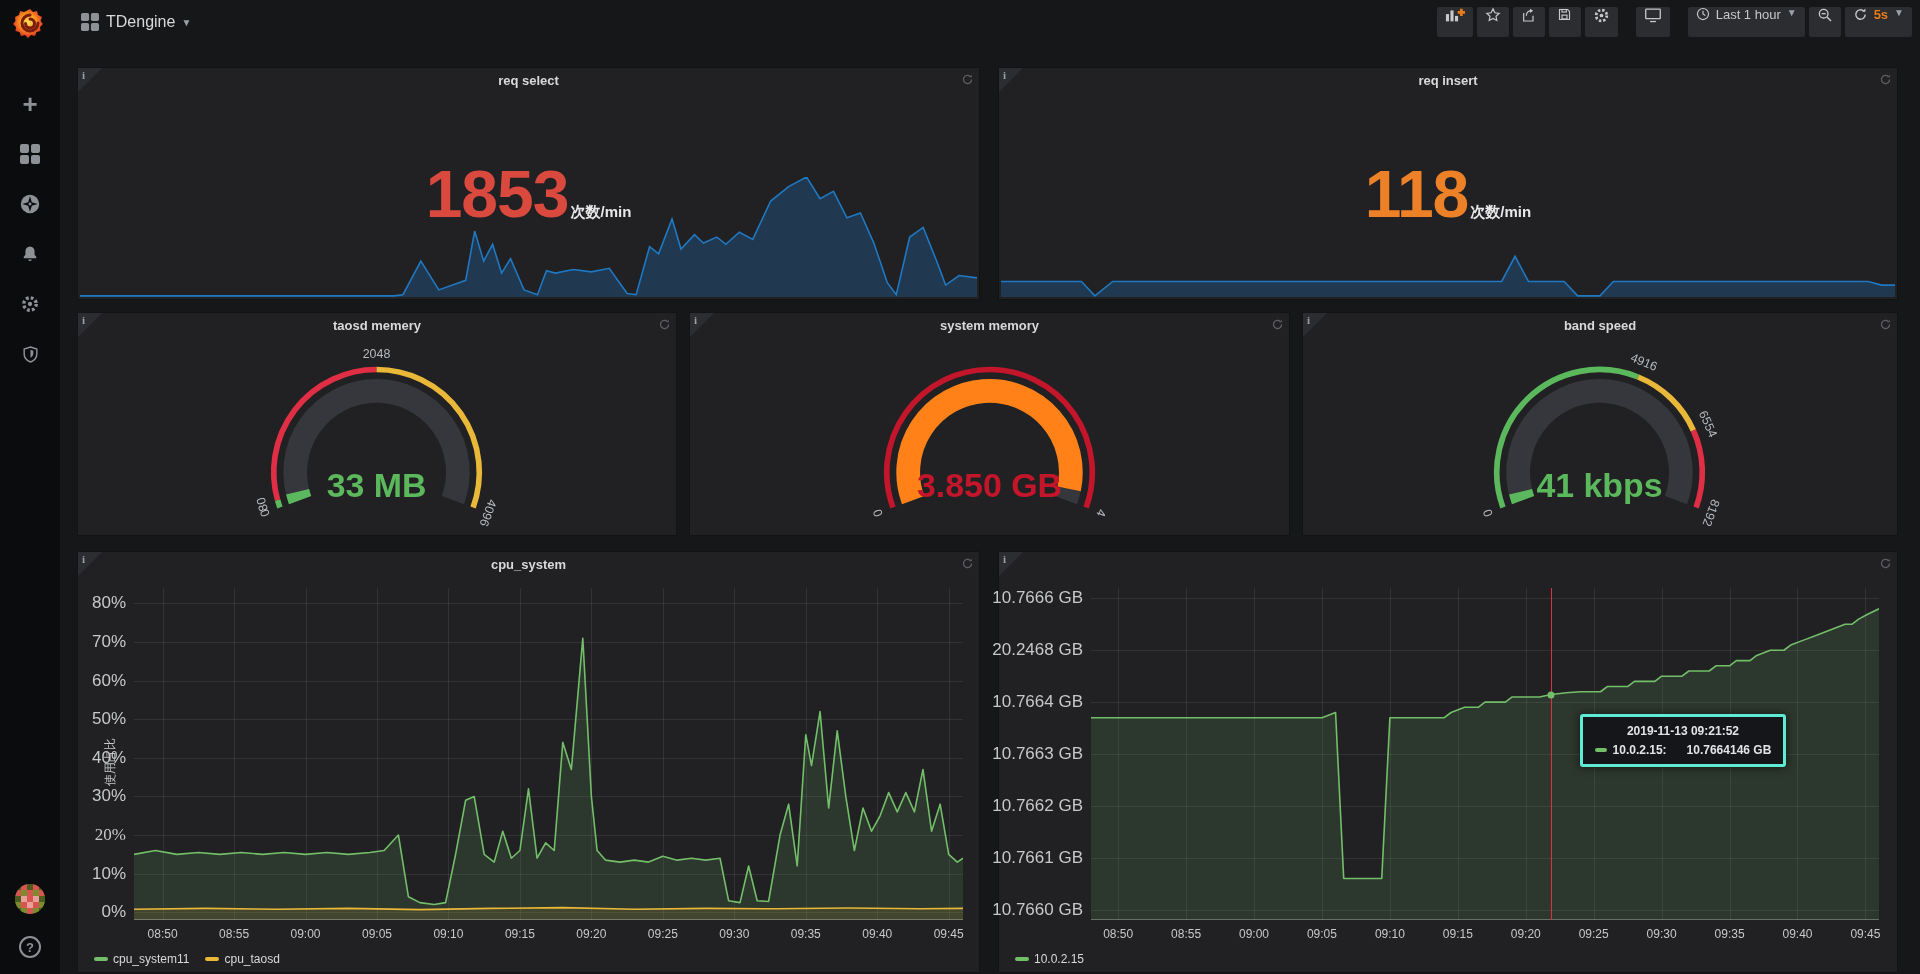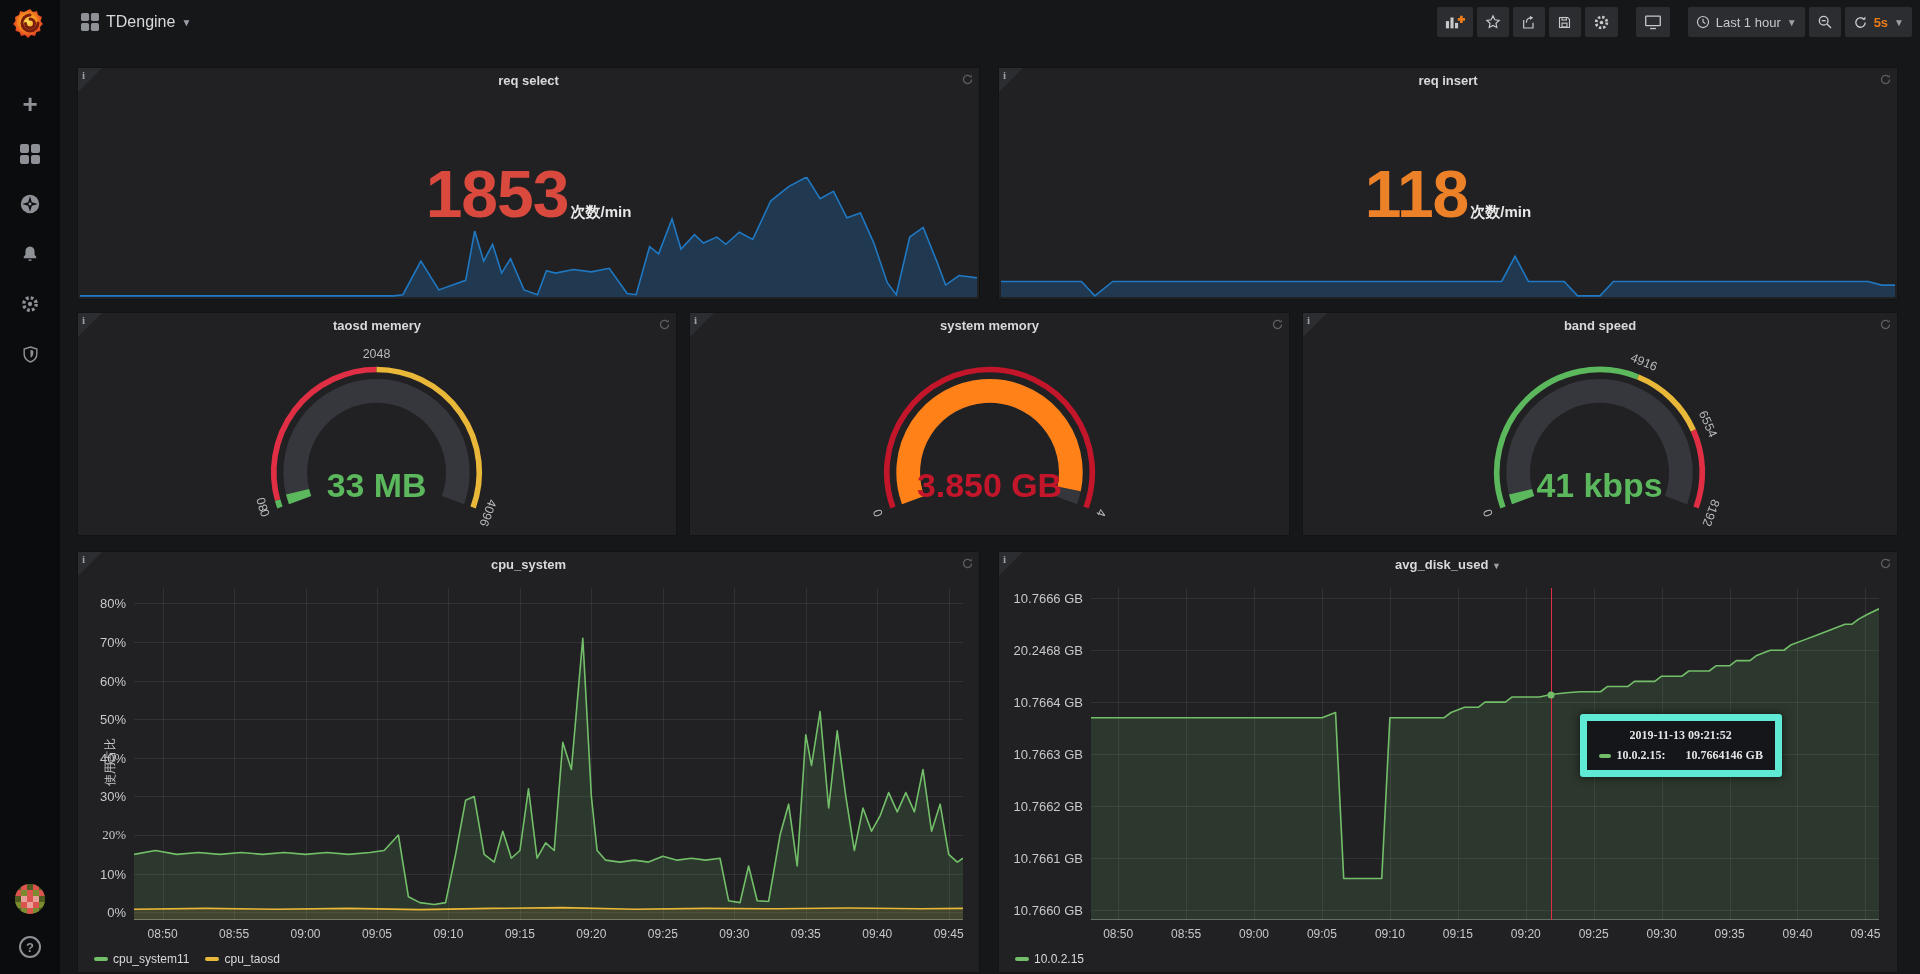--- a/index.html
+++ b/index.html
@@ -23,21 +23,21 @@
     color:#8e9196; font-size:13px; font-weight:bold; display:flex; align-items:center; justify-content:center; cursor:pointer; }
 
   
   .navbar { position:absolute; left:60px; top:0; width:1860px; height:44px; background:#161719;
     display:flex; align-items:center; padding:0 8px 0 20px; z-index:20; }
   .nav-left { display:flex; align-items:center; gap:6px; cursor:pointer; }
   .nav-title { font-size:16px; color:#d8d9da; }
   .caret { color:#9aa0a6; font-size:10px; }
   .nav-right { margin-left:auto; display:flex; align-items:center; gap:4px; }
   .nav-btn { height:30px; min-width:32px; padding:0 8px; background:#2b2d31; border-radius:2px;
-    display:flex; align-items:center; justify-content:center; gap:6px; color:#c7c8c9;
+    display:flex; align-items:flex-start; justify-content:center; gap:6px; color:#c7c8c9;
     font-size:13px; cursor:pointer; }
   .nav-btn svg { display:block; }
   .nav-gap { width:10px; }
   .refresh-val { color:#eb7b18; font-weight:bold; }
 
   
   .main { position:absolute; left:60px; top:44px; width:1860px; height:930px; }
   .panel { position:absolute; background:#212124; border:1px solid #121316; }
   .panel-title-row { position:absolute; top:5px; left:0; right:0; text-align:center; font-size:13px;
     font-weight:bold; color:#d8d9da; cursor:pointer; z-index:5; }
@@ -60,33 +60,33 @@
   .gauge-wrap svg { height:100%; }
 
   
   .plot { position:absolute; top:36px; bottom:52px; cursor:crosshair; }
   .plot--cpu  { left:56px; right:16px; }
   .plot--disk { left:92px; right:18px; }
   .plot svg.series { position:absolute; inset:0; width:100%; height:100%; z-index:2; }
   .grid-h { position:absolute; left:0; right:0; height:1px; background:rgba(255,255,255,.08); }
   .grid-v { position:absolute; top:0; bottom:0; width:1px; background:rgba(255,255,255,.08); }
   .axis-baseline { position:absolute; left:0; right:0; bottom:0; height:1px; background:rgba(255,255,255,.28); z-index:3; }
-  .ytick { position:absolute; right:calc(100% + 8px); transform:translateY(-50%); font-size:13px;
+  .ytick { position:absolute; right:calc(100% + 8px); transform:translateY(-50%); font-size:17px;
     color:#c7c8c9; white-space:nowrap; }
   .xtick { position:absolute; top:calc(100% + 7px); transform:translateX(-50%); font-size:12px; color:#c7c8c9; }
   .yaxis-unit { position:absolute; left:8px; top:50%; transform:translate(-0%,-50%) rotate(-90deg);
     transform-origin:center; font-size:12px; color:#c7c8c9; z-index:4; }
   .legend { position:absolute; left:16px; bottom:6px; display:flex; gap:16px; z-index:5; }
   .legend-item { display:flex; align-items:center; gap:5px; font-size:12px; color:#d8d9da; cursor:pointer; }
   .legend-dash { width:14px; height:4px; border-radius:2px; }
   .cursor-line { position:absolute; top:0; bottom:0; width:1px; z-index:4; }
   .cursor-dot { position:absolute; width:7px; height:7px; border-radius:50%; transform:translate(-50%,-50%);
     z-index:5; }
-  .graph-tooltip { position:absolute; left:62%; top:38%; background:#141619; border:7px solid #5eead4;
-    border-radius:3px; padding:7px 12px; z-index:10; white-space:nowrap; box-shadow:0 0 10px rgba(0,0,0,.6);font-family:Liberation Serif, serif; }
+  .graph-tooltip { position:absolute; left:62%; top:38%; background:#141619; border:3px solid #5eead4;
+    border-radius:3px; padding:7px 12px; z-index:10; white-space:nowrap; box-shadow:0 0 10px rgba(0,0,0,.6); }
   .graph-tooltip .tt-time { text-align:center; font-size:12px; font-weight:bold; color:#e3e4e6; margin-bottom:5px; }
   .tt-row { display:flex; align-items:center; gap:6px; font-size:12px; font-weight:bold; color:#e3e4e6; }
   .tt-row .legend-dash { width:12px; }
   .tt-val { margin-left:14px; }
 </style>
 </head>
 <body>
 
 <div class="sidebar">
   <div class="logo">
@@ -435,24 +435,20 @@
           <span class="legend-dash" style="background: rgb(234, 184, 57);"></span>
           <span>cpu_taosd</span>
         </div>
       </div>
   </div>
 
   <div class="panel" style="left:938px;top:507px;width:900px;height:422px;">
     <div class="panel-corner">
         <span class="i">i</span>
       </div>
-    <div class="panel-title-row">
-      <span>avg_disk_used</span>
-      <span class="caret" style="font-size:9px">▼</span>
-    </div>
     <svg class="panel-spinner" width="13" height="13" viewBox="0 0 24 24" fill="none" stroke="#8e9196" stroke-width="2.4">
         <path d="M19.5 12a7.5 7.5 0 1 1-2.2-5.3"></path>
         <path d="M20 3v5h-5" fill="#8e9196" stroke="none"></path>
       </svg>
     <div class="plot plot--disk">
       <div class="graph-tooltip">
         <div class="tt-time">2019-11-13 09:21:52</div>
         <div class="tt-row">
           <span class="legend-dash" style="background:#73bf69"></span>
           <span>10.0.2.15:</span>

